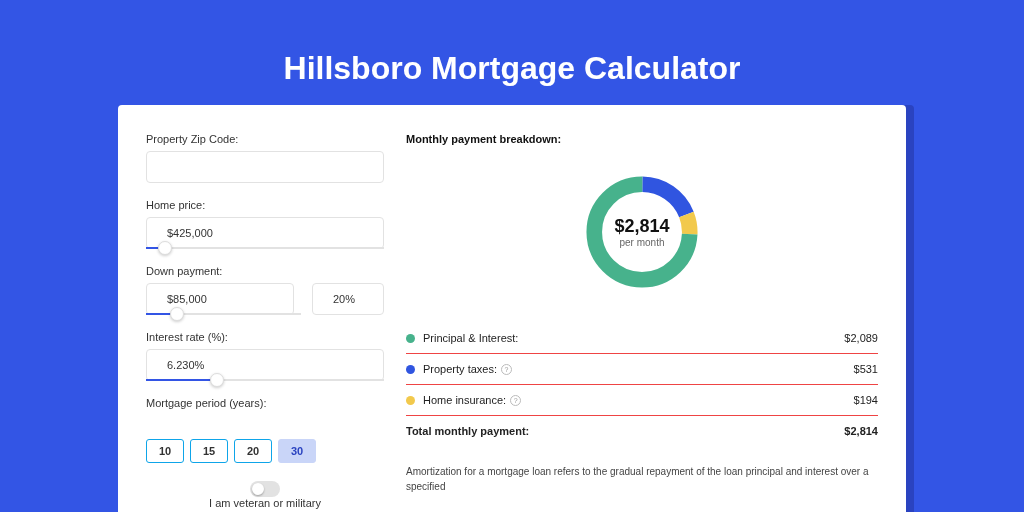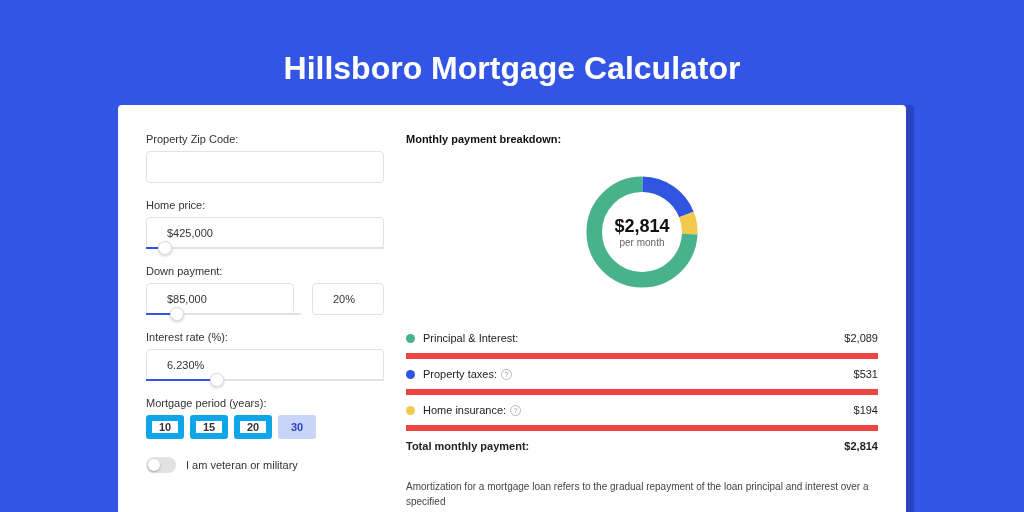--- a/index.html
+++ b/index.html
@@ -67,37 +67,38 @@
       background: #fff; border: 1px solid #ddd;
       box-shadow: 0 1px 3px rgba(0,0,0,0.2);
     }
 
     .down-row { display: flex; gap: 18px; }
     .down-row .text-input:first-child { flex: 1; }
     .down-percent { width: 72px; }
 
     .period-row { display: flex; gap: 6px; }
     .period-btn {
-      border: 6px solid #0ea5e9;
+      border: 1px solid #0ea5e9;
       background: #fff;
       color: #333;
       font-size: 11px;
       font-weight: 600;
       width: 38px;
       height: 24px;
       border-radius: 3px;
       cursor: pointer;
+      margin-top: 24px;
     }
     .period-btn.active {
       background: #c9d5f8;
       border-color: #c9d5f8;
       color: #2a43c0;
     }
 
-    .toggle-row { display: flex; align-items: center; gap: 10px; margin-top: 18px; }
+    .toggle-row { display: flex; align-items: center; margin-top: 18px; flex-direction: column; }
     .toggle {
       width: 30px; height: 16px; background: #e2e2e2; border-radius: 8px;
       position: relative; cursor: pointer;
     }
     .toggle-knob {
       position: absolute; left: 2px; top: 2px;
       width: 12px; height: 12px; background: #fff; border-radius: 50%;
       box-shadow: 0 1px 2px rgba(0,0,0,0.3);
     }
     .toggle-label { font-size: 11px; color: #333; }
@@ -113,21 +114,21 @@
     .donut-wrap { position: relative; width: 126px; height: 126px; }
     .donut-center {
       position: absolute; inset: 0; display: flex; flex-direction: column;
       justify-content: center; align-items: center;
     }
     .donut-value { font-size: 18px; font-weight: 700; color: #111; }
     .donut-sub { font-size: 10px; color: #666; }
 
     .legend-row {
       display: flex; align-items: center; padding: 9px 0;
-      border-bottom: 6px solid #ef4444;
+      border-bottom: 1px solid #ef4444;
       font-size: 11px;
     }
     .legend-dot {
       width: 9px; height: 9px; border-radius: 50%; margin-right: 8px;
     }
     .legend-label { color: #222; flex: 1; display: flex; align-items: center; gap: 4px; }
     .legend-value { color: #222; font-weight: 400; }
     .info-icon {
       width: 11px; height: 11px; border: 1px solid #bbb; border-radius: 50%;
       display: inline-flex; align-items: center; justify-content: center;

